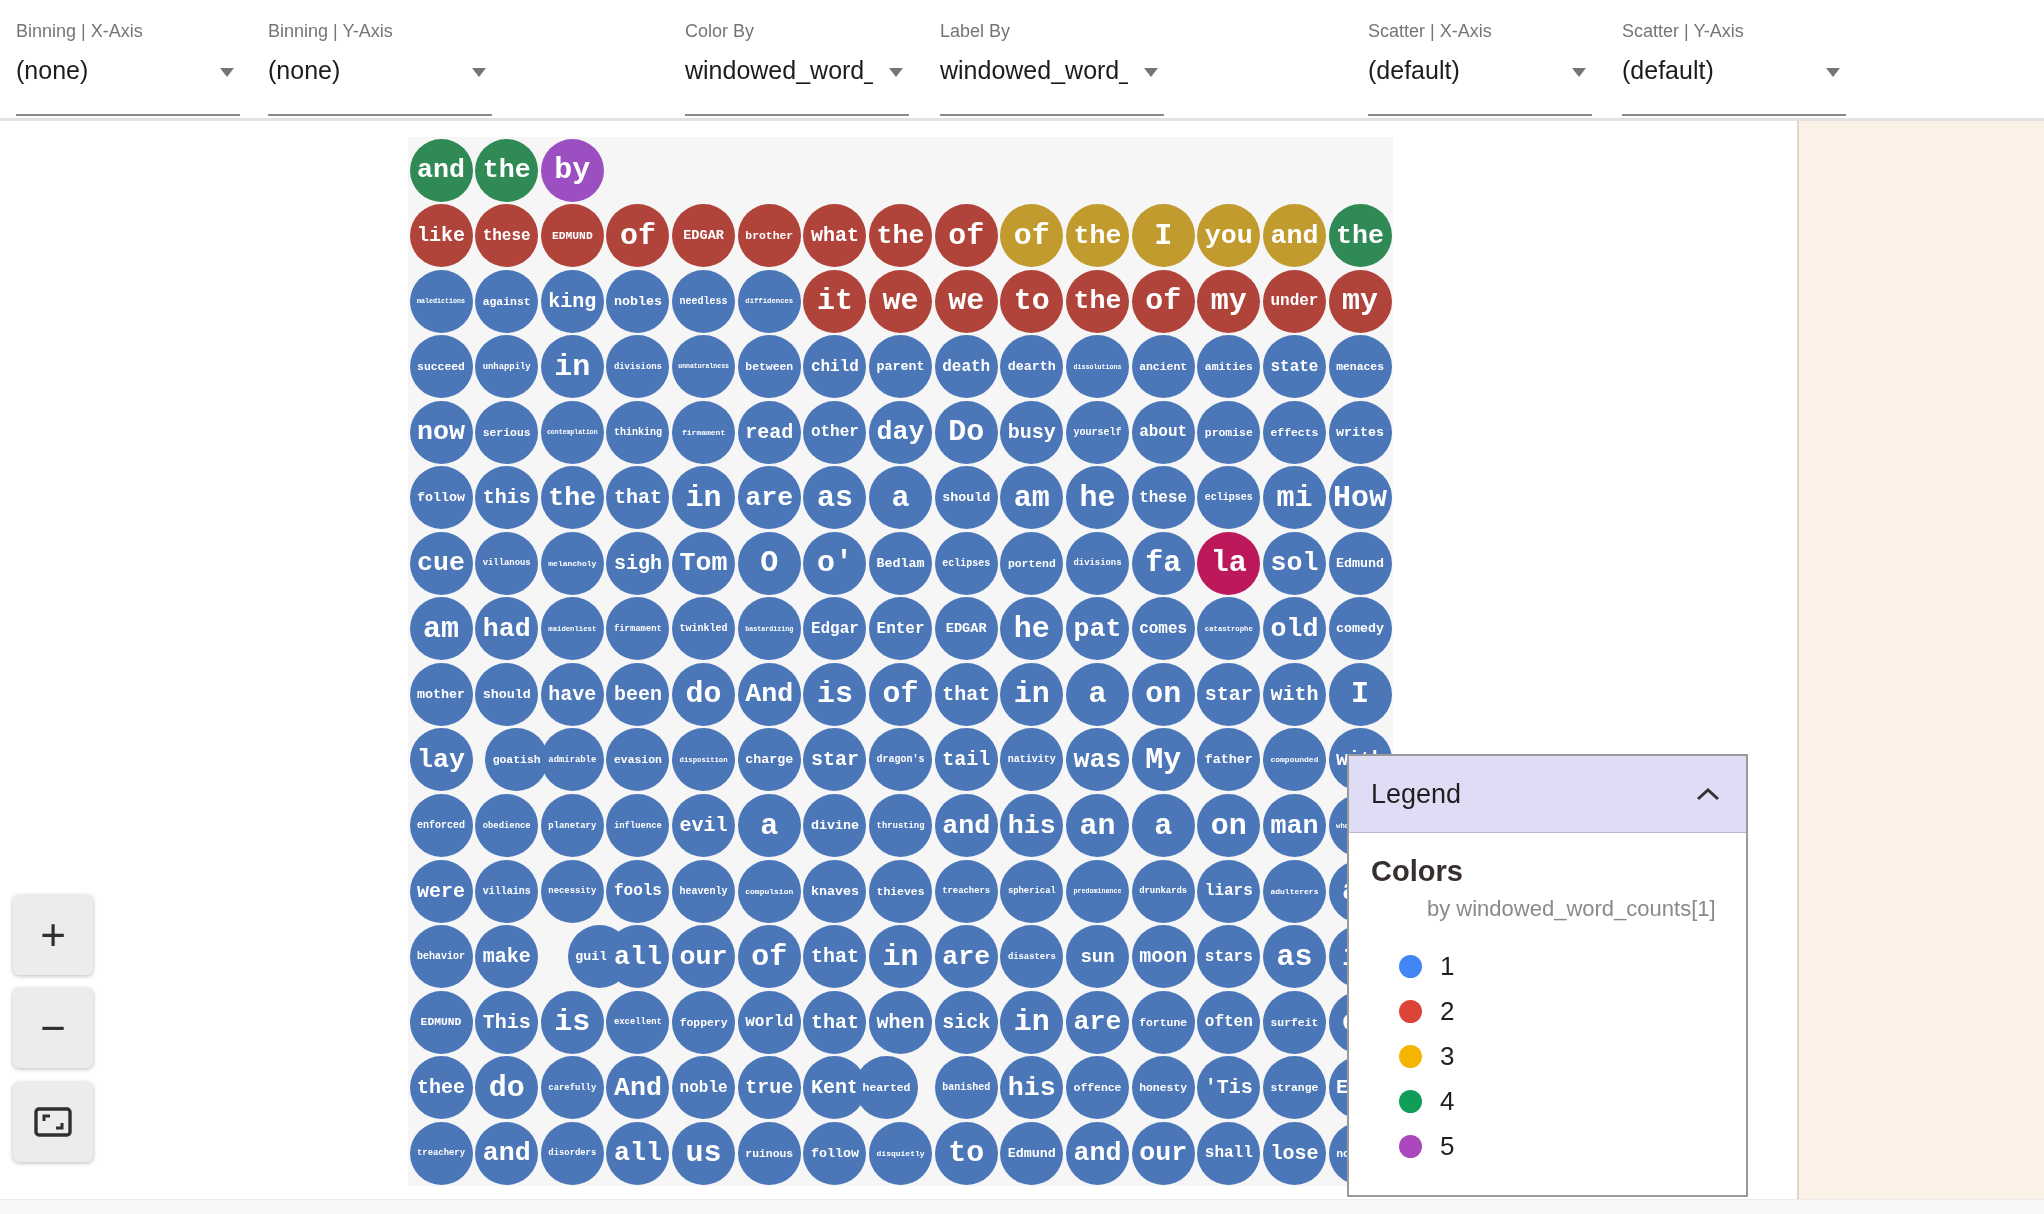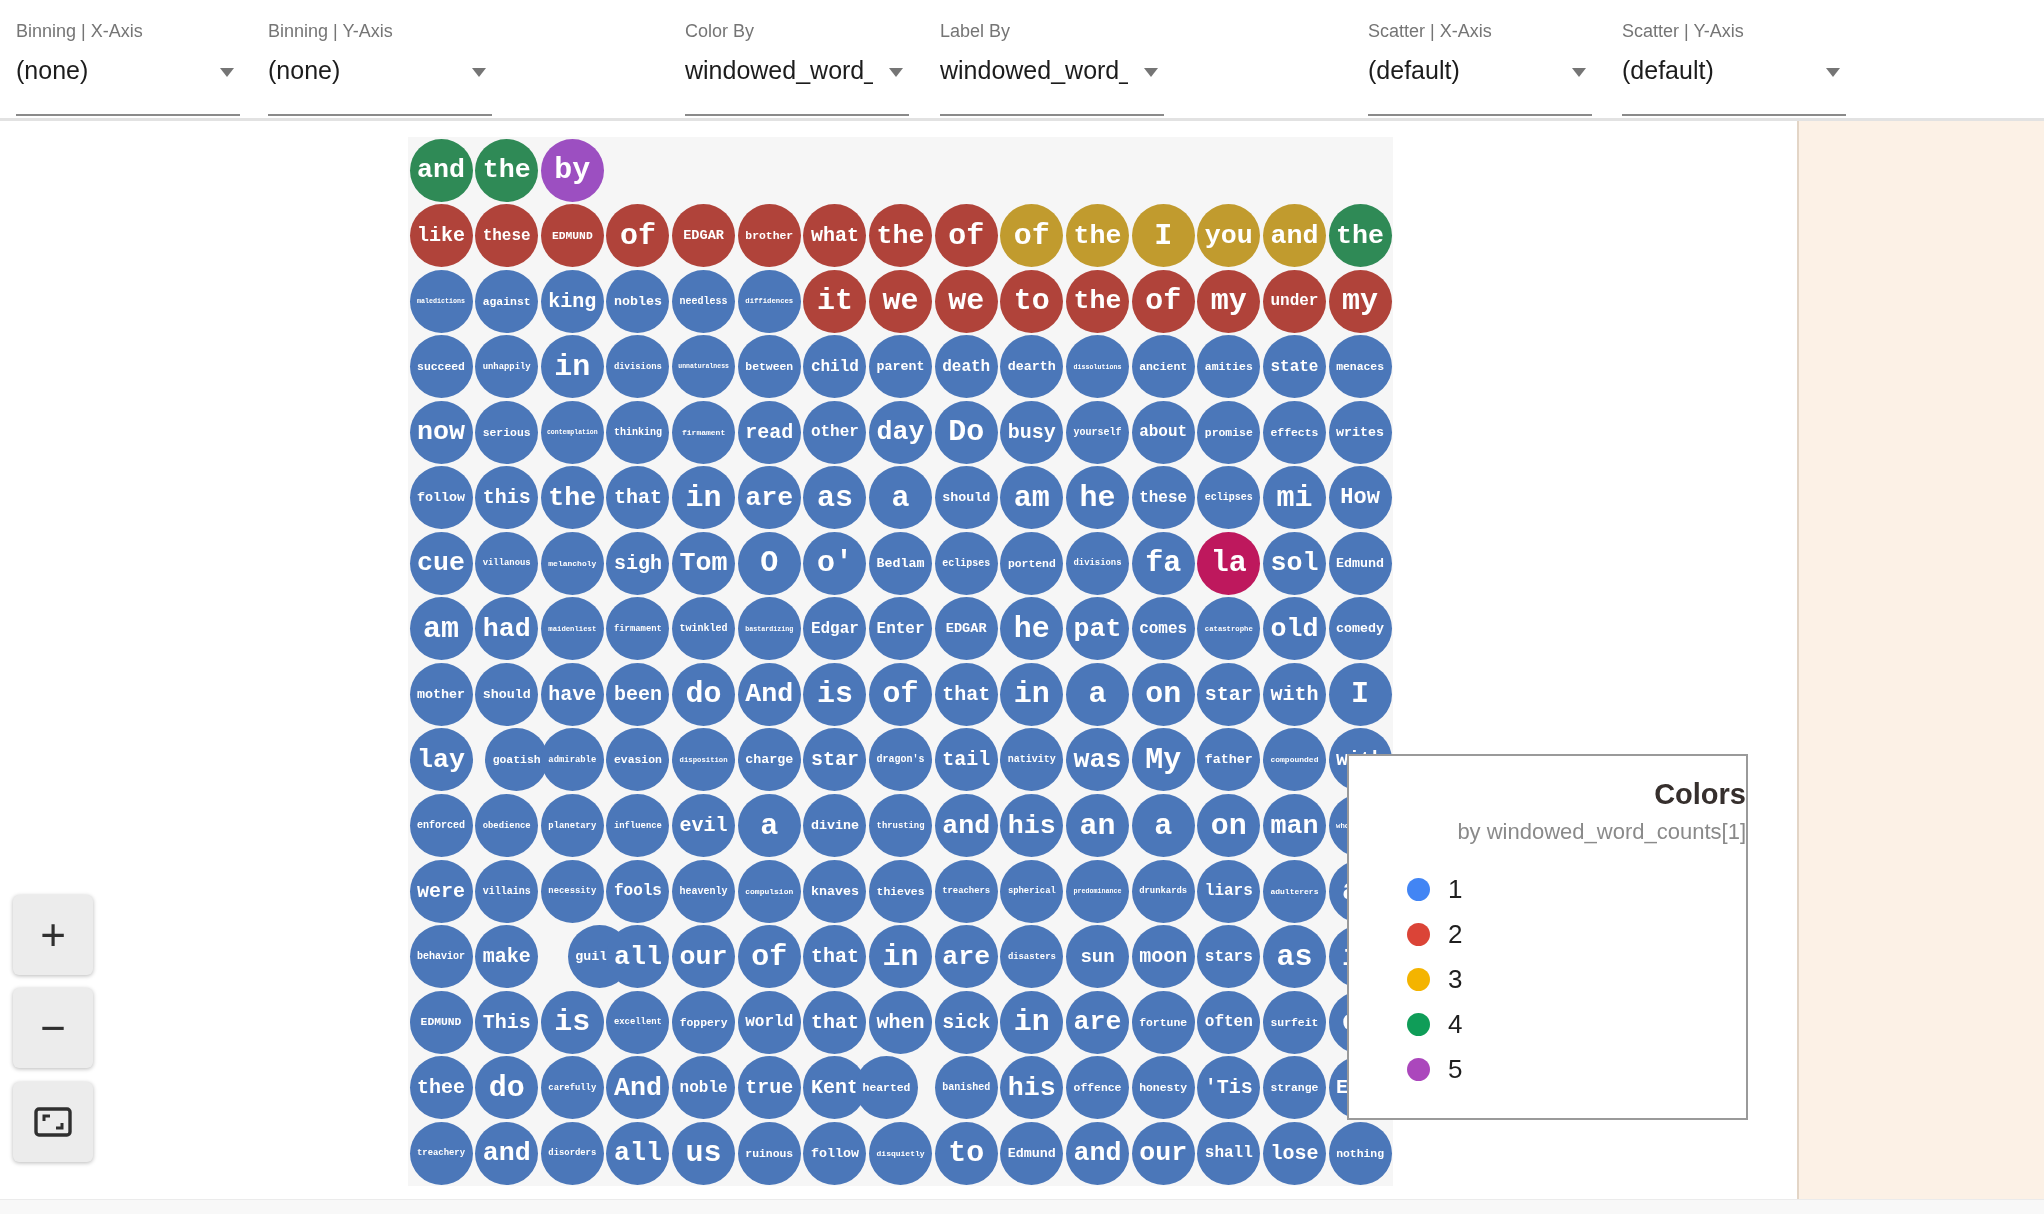--- a/index.html
+++ b/index.html
@@ -54,21 +54,21 @@
   .legend{
     position:absolute;left:1347px;top:754px;width:401px;z-index:10;
     border:2px solid #9a9a9a;background:#fff;box-sizing:border-box;
   }
   .legend-header{
     height:76px;background:#dfddf6;display:flex;align-items:center;
     justify-content:space-between;padding:0 26px 0 22px;cursor:pointer;
     border-bottom:1px solid #b9b6cf;
   }
   .legend-title{font-size:27px;color:#1f1f1f;}
-  .legend-body{padding:18px 0 26px 30px;background:#fff;text-align:right;}
+  .legend-body{padding:18px 0 26px 22px;background:#fff;}
   .legend-section{font-size:29px;font-weight:700;color:#362f2d;margin:4px 0 8px 0;}
   .legend-sub{font-size:22px;color:#8a8a8a;margin-left:56px;margin-bottom:22px;}
   .legend-item{display:flex;align-items:center;height:45px;margin-left:28px;}
   .legend-dot{width:23px;height:23px;border-radius:50%;margin-right:18px;flex:0 0 auto;}
   .legend-num{font-size:26px;color:#1f1f1f;}
 </style>
 </head>
 <body>
 
 <div class="toolbar" id="toolbar">
@@ -175,21 +175,21 @@
     <div class="circle" style="left: 264.1px; top: 329.25px; background: rgb(75, 119, 185); font-size: 30px;">in</div>
     <div class="circle" style="left: 329.75px; top: 329.25px; background: rgb(75, 119, 185); font-size: 26.6667px;">are</div>
     <div class="circle" style="left: 395.4px; top: 329.25px; background: rgb(75, 119, 185); font-size: 30px;">as</div>
     <div class="circle" style="left: 461.05px; top: 329.25px; background: rgb(75, 119, 185); font-size: 30px;">a</div>
     <div class="circle" style="left: 526.7px; top: 329.25px; background: rgb(75, 119, 185); font-size: 13.3333px;">should</div>
     <div class="circle" style="left: 592.35px; top: 329.25px; background: rgb(75, 119, 185); font-size: 30px;">am</div>
     <div class="circle" style="left: 658px; top: 329.25px; background: rgb(75, 119, 185); font-size: 30px;">he</div>
     <div class="circle" style="left: 723.65px; top: 329.25px; background: rgb(75, 119, 185); font-size: 16px;">these</div>
     <div class="circle" style="left: 789.3px; top: 329.25px; background: rgb(75, 119, 185); font-size: 10px;">eclipses</div>
     <div class="circle" style="left: 854.95px; top: 329.25px; background: rgb(75, 119, 185); font-size: 30px;">mi</div>
-    <div class="circle" style="left: 920.6px; top: 329.25px; background: rgb(75, 119, 185); font-size: 22px;">How</div>
+    <div class="circle" style="left: 920.6px; top: 329.25px; background: rgb(75, 119, 185); font-size: 30px;">How</div>
     <div class="circle" style="left: 1.5px; top: 394.8px; background: rgb(75, 119, 185); font-size: 26.6667px;">cue</div>
     <div class="circle" style="left: 67.15px; top: 394.8px; background: rgb(75, 119, 185); font-size: 8.88889px;">villanous</div>
     <div class="circle" style="left: 132.8px; top: 394.8px; background: rgb(75, 119, 185); font-size: 8px;">melancholy</div>
     <div class="circle" style="left: 198.45px; top: 394.8px; background: rgb(75, 119, 185); font-size: 20px;">sigh</div>
     <div class="circle" style="left: 264.1px; top: 394.8px; background: rgb(75, 119, 185); font-size: 26.6667px;">Tom</div>
     <div class="circle" style="left: 329.75px; top: 394.8px; background: rgb(75, 119, 185); font-size: 30px;">O</div>
     <div class="circle" style="left: 395.4px; top: 394.8px; background: rgb(75, 119, 185); font-size: 30px;">o'</div>
     <div class="circle" style="left: 461.05px; top: 394.8px; background: rgb(75, 119, 185); font-size: 13.3333px;">Bedlam</div>
     <div class="circle" style="left: 526.7px; top: 394.8px; background: rgb(75, 119, 185); font-size: 10px;">eclipses</div>
     <div class="circle" style="left: 592.35px; top: 394.8px; background: rgb(75, 119, 185); font-size: 11.4286px;">portend</div>
@@ -348,20 +348,28 @@
       <path d="M11 15 V10 H17" fill="none" stroke="#2f2f2f" stroke-width="3"></path>
       <path d="M29 17 V22 H23" fill="none" stroke="#2f2f2f" stroke-width="3"></path>
     </svg>
   </span>
 </button>
 
 <div class="right-panel"></div>
 <div class="bottom-bar"></div>
 
 <div class="legend">
+  <div class="legend-header">
+    <span class="legend-title">Legend</span>
+    <span style="display:flex">
+      <svg width="24" height="13" viewBox="0 0 24 13">
+        <polyline points="2,11 12,2 22,11" fill="none" stroke="#333" stroke-width="3"></polyline>
+      </svg>
+    </span>
+  </div>
   <div class="legend-body">
     <div class="legend-section">Colors</div>
     <div class="legend-sub">by windowed_word_counts[1]</div>
     <div id="legend-items">
         <div class="legend-item">
           <span class="legend-dot" style="background: rgb(66, 133, 244);"></span>
           <span class="legend-num">1</span>
         </div>
         <div class="legend-item">
           <span class="legend-dot" style="background: rgb(219, 68, 55);"></span>

